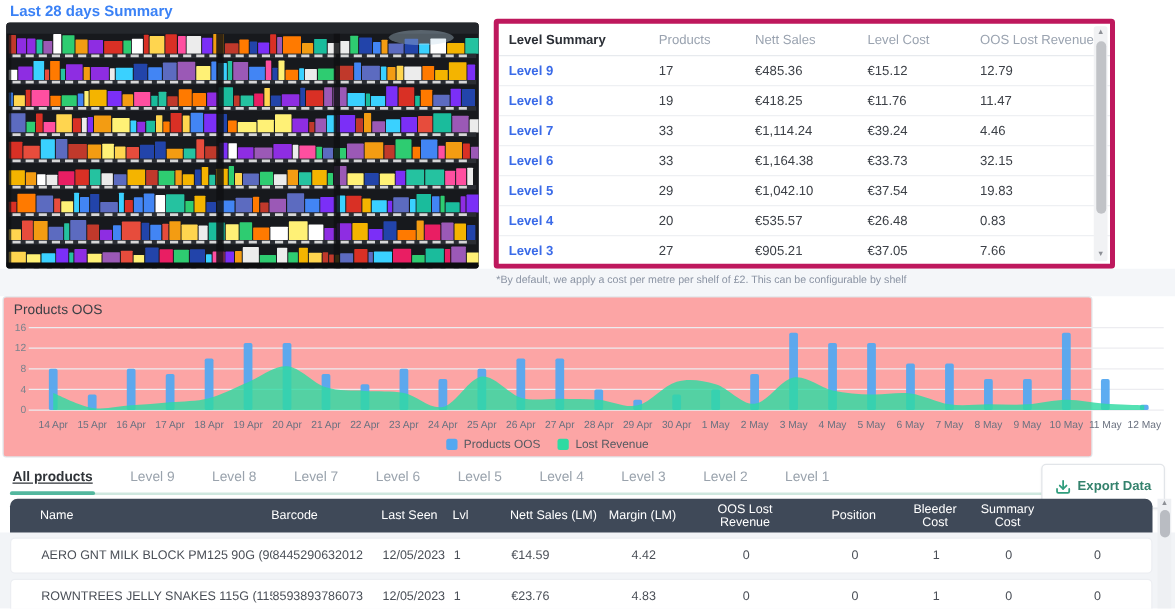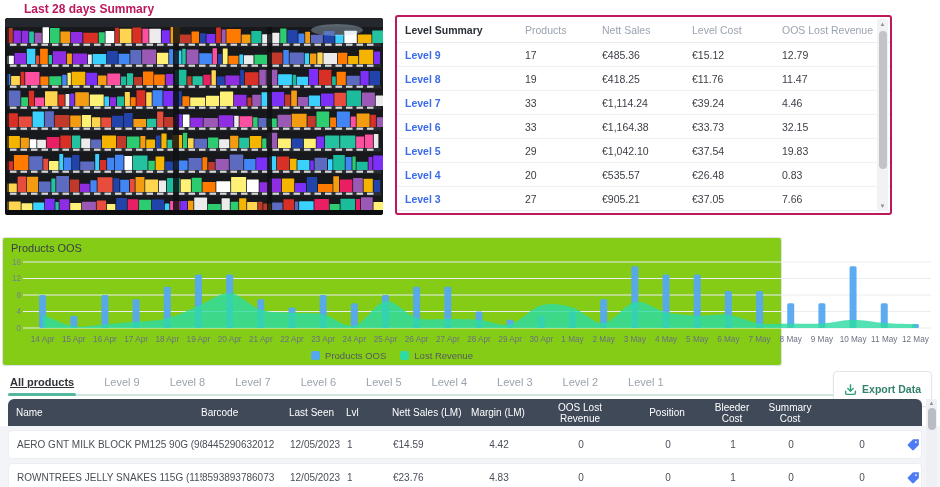--- a/index.html
+++ b/index.html
@@ -1,41 +1,41 @@
 <!DOCTYPE html>
 <html><head>
 <meta charset="utf-8">
 <style>
   * { box-sizing: border-box; margin: 0; padding: 0; }
   body { background:#fff; font-family:"Liberation Sans", sans-serif; }
   .canvas { position:relative; width:940px; height:487px; overflow:hidden; background:#fff; }
 
-  .page-title { position:absolute; left:24px; top:2px; font-size:12px; font-weight:600; color:#be185d; }
+  .page-title { position:absolute; left:8px; top:2px; font-size:12px; font-weight:600; color:#3b82f6; }
 
   
   .photo-panel { position:absolute; left:5px; top:18px; width:378px; height:197px; border-radius:3px; overflow:hidden; background:#17191d; }
 
   
-  .summary-panel { position:absolute; left:395px; top:15px; width:497px; height:200px; background:#fff; border:2px solid #be185d; border-radius:3px; overflow:hidden; }
+  .summary-panel { position:absolute; left:395px; top:15px; width:497px; height:200px; background:#fff; border:4px solid #be185d; border-radius:3px; overflow:hidden; }
   .ls-grid { display:grid; grid-template-columns:120px 77px 90px 90px 1fr; align-items:center; padding-left:8px; }
   .ls-head { height:26px; border-bottom:1px solid #e7eaee; }
   .ls-title { font-size:10.5px; font-weight:600; color:#2b2f36; }
   .ls-col { font-size:10.5px; color:#9aa3b0; }
   .ls-row { height:24px; border-bottom:1px solid #eef0f3; }
   .ls-link { font-size:10.5px; font-weight:600; color:#3b6be8; text-decoration:none; cursor:pointer; }
   .ls-val { font-size:10.5px; color:#3c4047; }
   .ls-scrollbar { position:absolute; right:2px; top:2px; bottom:2px; width:11px; background:#f1f2f4; border-radius:2px; z-index:5; }
   .ls-scrollbar .arrow { position:absolute; left:0; width:11px; text-align:center; font-size:6px; color:#8d9096; line-height:8px; }
   .ls-scrollbar .thumb { position:absolute; left:1.5px; width:8px; background:#c1c3c7; border-radius:4px; }
 
   .footnote-strip { position:absolute; left:0; top:215px; width:940px; height:22px; background:#f4f6f9; }
   .footnote { position:absolute; left:397px; top:3px; font-size:8.5px; color:#8a93a3; }
 
   
-  .chart-panel { position:absolute; left:2px; top:237px; width:780px; height:129px; background:#84cc16; border:1px solid #dfe3e8; border-radius:3px; }
+  .chart-panel { position:absolute; left:2px; top:237px; width:872px; height:129px; background:#fca5a5; border:1px solid #dfe3e8; border-radius:3px; }
   .chart-title { position:absolute; left:8px; top:4px; font-size:11px; font-weight:500; color:#3a3f45; }
   .chart-svg { position:absolute; left:0; top:18px; }
   .tick { font-size:8.2px; fill:#7a828c; }
   .xlab { font-size:8.2px; fill:#6b7280; }
   .legend { position:absolute; left:0; bottom:4px; width:100%; display:flex; justify-content:center; gap:14px; align-items:center; }
   .legend-item { display:flex; align-items:center; gap:5px; cursor:pointer; }
   .legend-swatch { width:9px; height:9px; border-radius:2px; }
   .legend-label { font-size:9.5px; color:#555a61; }
 
   
@@ -45,21 +45,21 @@
   .tab { position:relative; font-size:11px; color:#9aa3ad; font-weight:500; padding:5px 2px 6px 2px; cursor:pointer; white-space:nowrap; z-index:2; }
   .tab.active { color:#2f3338; font-weight:700;text-decoration:underline; }
   .tab.active::after { content:""; position:absolute; left:0; right:0; bottom:-2px; height:3px; background:#53b79e; border-radius:2px; }
 
   .export-btn { position:absolute; right:8px; top:0px; height:36px; display:flex; align-items:center; gap:5px; background:#fff; border:1px solid #e2e5e9; border-radius:4px; padding:0 10px; box-shadow:0 1px 2px rgba(0,0,0,.06); cursor:pointer; }
   .export-btn span { font-size:10.5px; font-weight:600; color:#34826d; }
 
   
   .pt-bg { position:absolute; left:0; top:426px; width:940px; height:61px; background:#f2f4f7; }
   .ptable { position:absolute; left:8px; top:399px; width:914px; }
-  .pt-grid { display:grid; grid-template-columns:185px 88px 57px 46px 76px 70px 94px 80px 50px 66px 76px 1fr; align-items:center; padding-left:8px; }
+  .pt-grid { display:grid; grid-template-columns:185px 88px 57px 46px 76px 70px 94px 80px 50px 66px 76px 1fr; align-items:center; padding-left:24px; }
   .pt-head { height:27px; background:#3f4958; border-radius:6px 6px 0 0; }
   .pt-hcell { font-size:10px; color:#ffffff; font-weight:500; }
   .pt-row { height:29px; background:#fff; border-radius:4px; margin-top:4px; border:1px solid #eceef2; }
   .pt-cell { font-size:10px; color:#4a4f57; white-space:nowrap; overflow:hidden; }
   .num { text-align:center; padding-right:10px; }
   .icon-cell { display:flex; justify-content:center; }
   .pt-scrollbar { position:absolute; left:926px; top:399px; width:11px; height:88px; background:#eef0f3; }
   .pt-scrollbar .arrow { position:absolute; top:1px; left:0; width:11px; text-align:center; font-size:6px; color:#8d9096; }
   .pt-scrollbar .thumb { position:absolute; left:1.5px; top:9px; width:8px; height:22px; background:#b9bcc2; border-radius:4px; }
 </style>
@@ -804,20 +804,23 @@
         </div>
         <div class="ls-row ls-grid"></div>
       </div>
     <div class="ls-scrollbar">
       <div class="arrow" style="top:1px">▲</div>
       <div class="thumb" style="top:12px; height:138px"></div>
       <div class="arrow" style="bottom:1px">▼</div>
     </div>
   </div>
 
+  <div class="footnote-strip">
+    <div class="footnote">*By default, we apply a cost per metre per shelf of £2. This can be configurable by shelf</div>
+  </div>
 
   <div class="chart-panel">
     <div class="chart-title">Products OOS</div>
     <svg id="chart-svg" class="chart-svg" width="934" height="90" viewBox="0 0 934 90">
         <line x1="20" y1="72" x2="928" y2="72" stroke="#ececf0" stroke-width="1"></line>
         <text x="18" y="74.5" text-anchor="end" class="tick">0</text>
         <line x1="20" y1="55.5" x2="928" y2="55.5" stroke="#ececf0" stroke-width="1"></line>
         <text x="18" y="58" text-anchor="end" class="tick">4</text>
         <line x1="20" y1="39" x2="928" y2="39" stroke="#ececf0" stroke-width="1"></line>
         <text x="18" y="41.5" text-anchor="end" class="tick">8</text>

